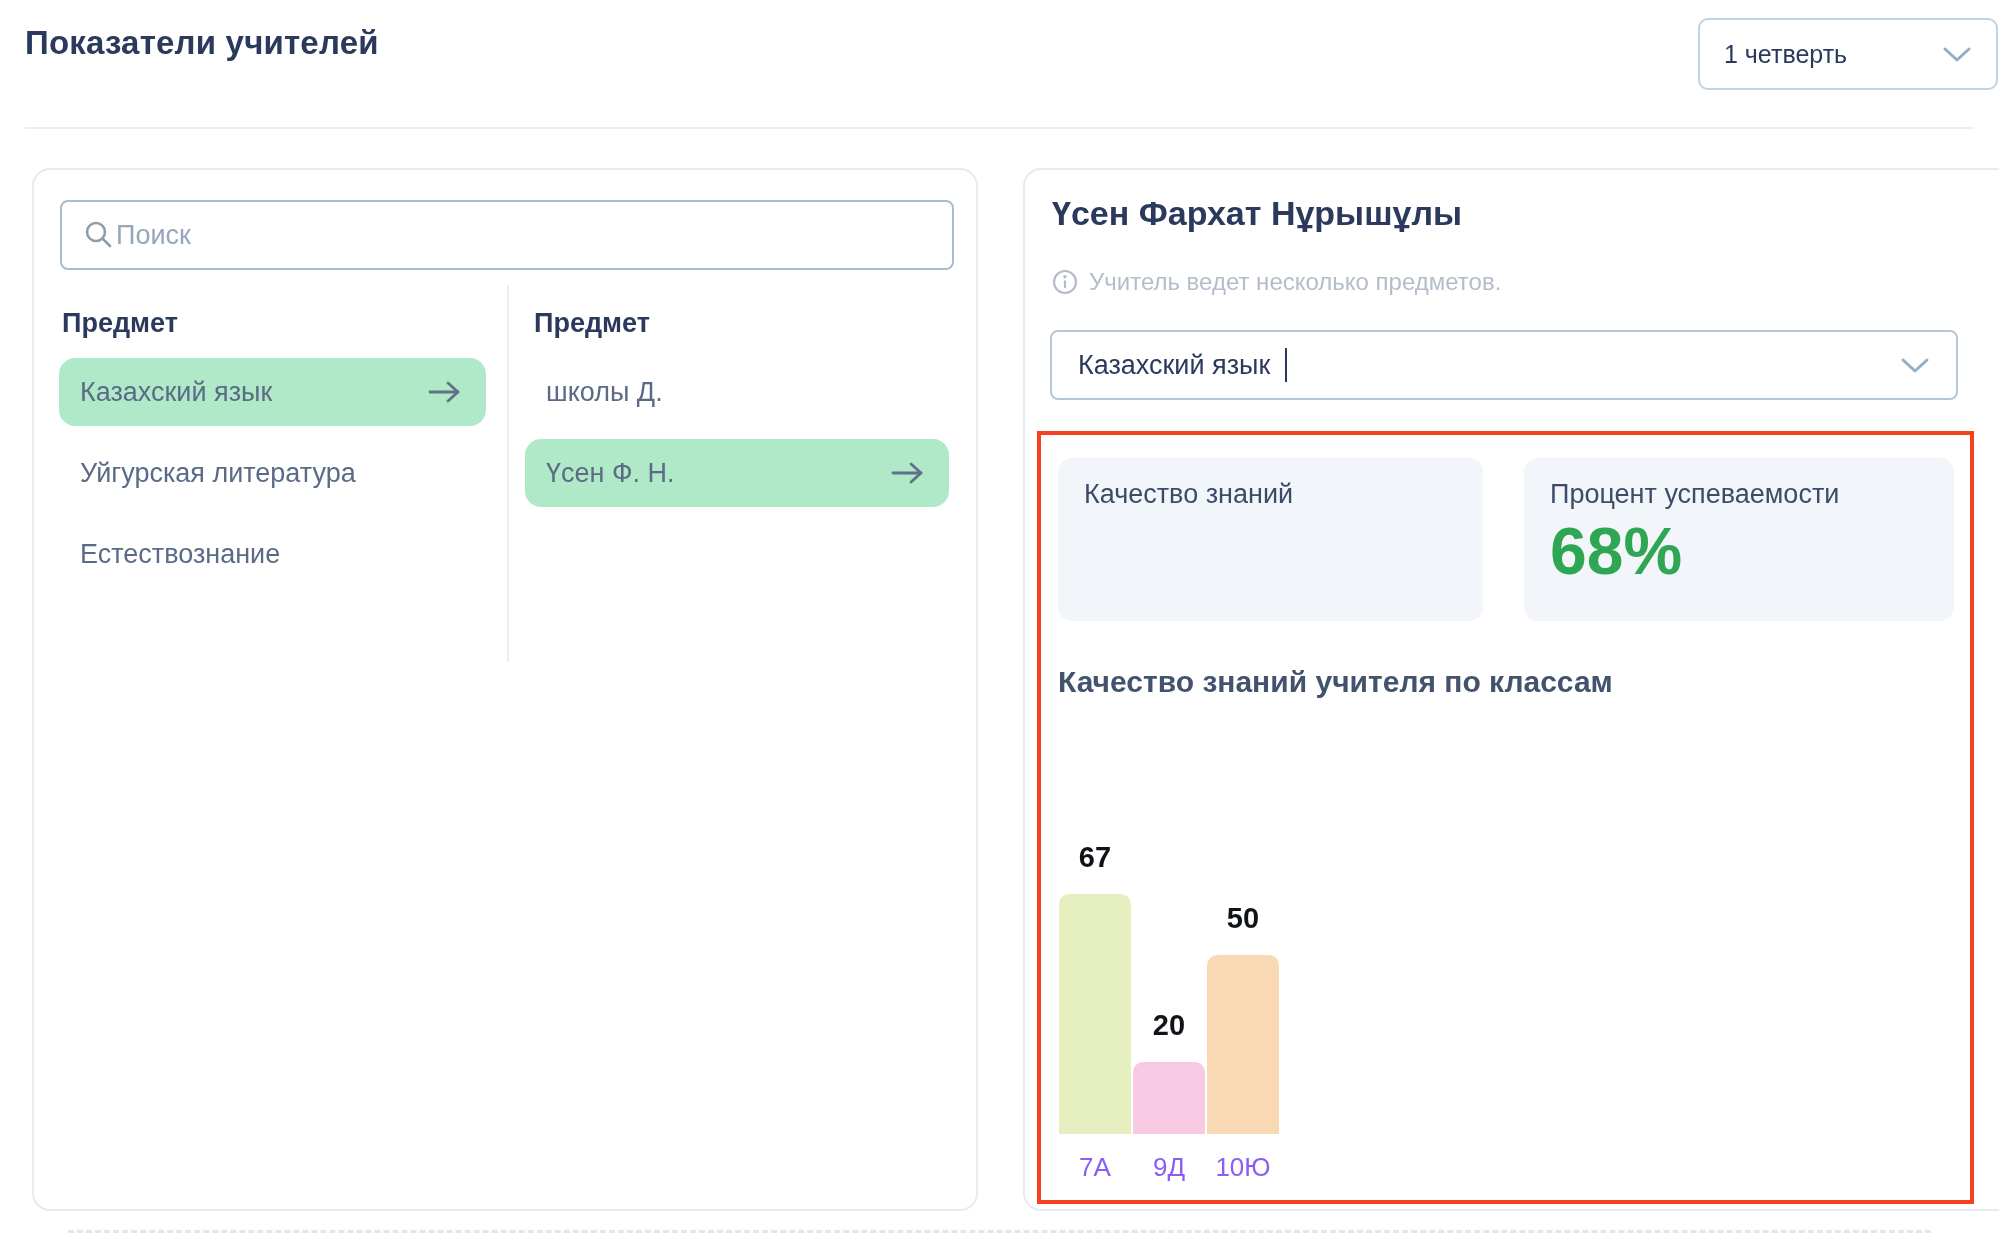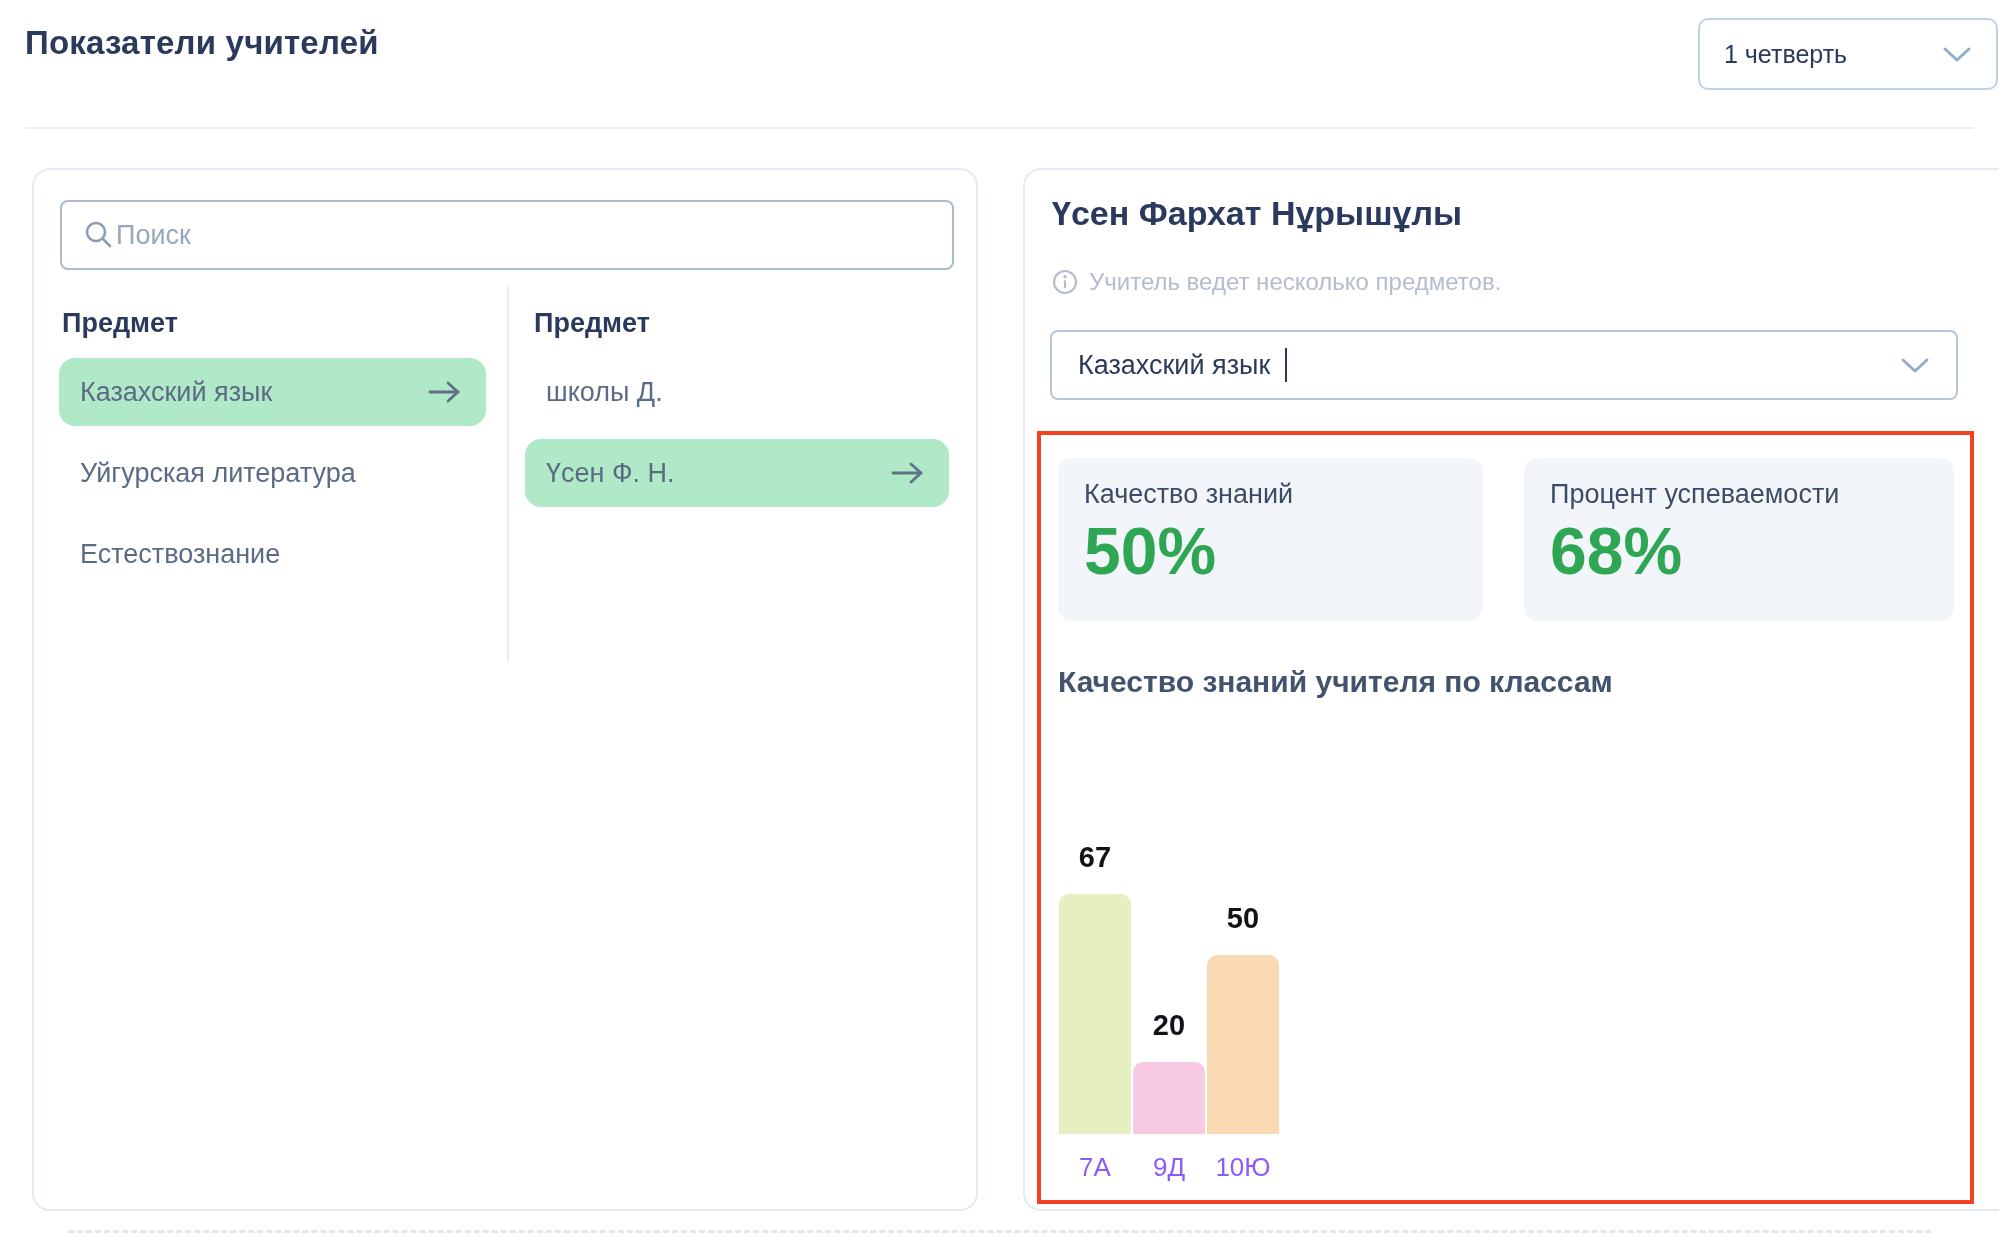--- a/index.html
+++ b/index.html
@@ -171,21 +171,20 @@
       <svg width="30" height="18" viewBox="0 0 30 18">
           <polyline points="3,4 15,15 27,4" fill="none" stroke="#93aecb" stroke-width="3" stroke-linecap="round" stroke-linejoin="round"></polyline>
         </svg>
     </span>
   </div>
 
   <div class="highlight-region">
 
     <div id="stat-0" class="stat-card">
       <div class="stat-label">Качество знаний</div>
-      <div class="stat-value">50%</div>
     </div>
 
     <div id="stat-1" class="stat-card">
       <div class="stat-label">Процент успеваемости</div>
       <div class="stat-value">68%</div>
     </div>
 
     <div class="chart-title">Качество знаний учителя по классам</div>
 
     <div class="bar-chart">

